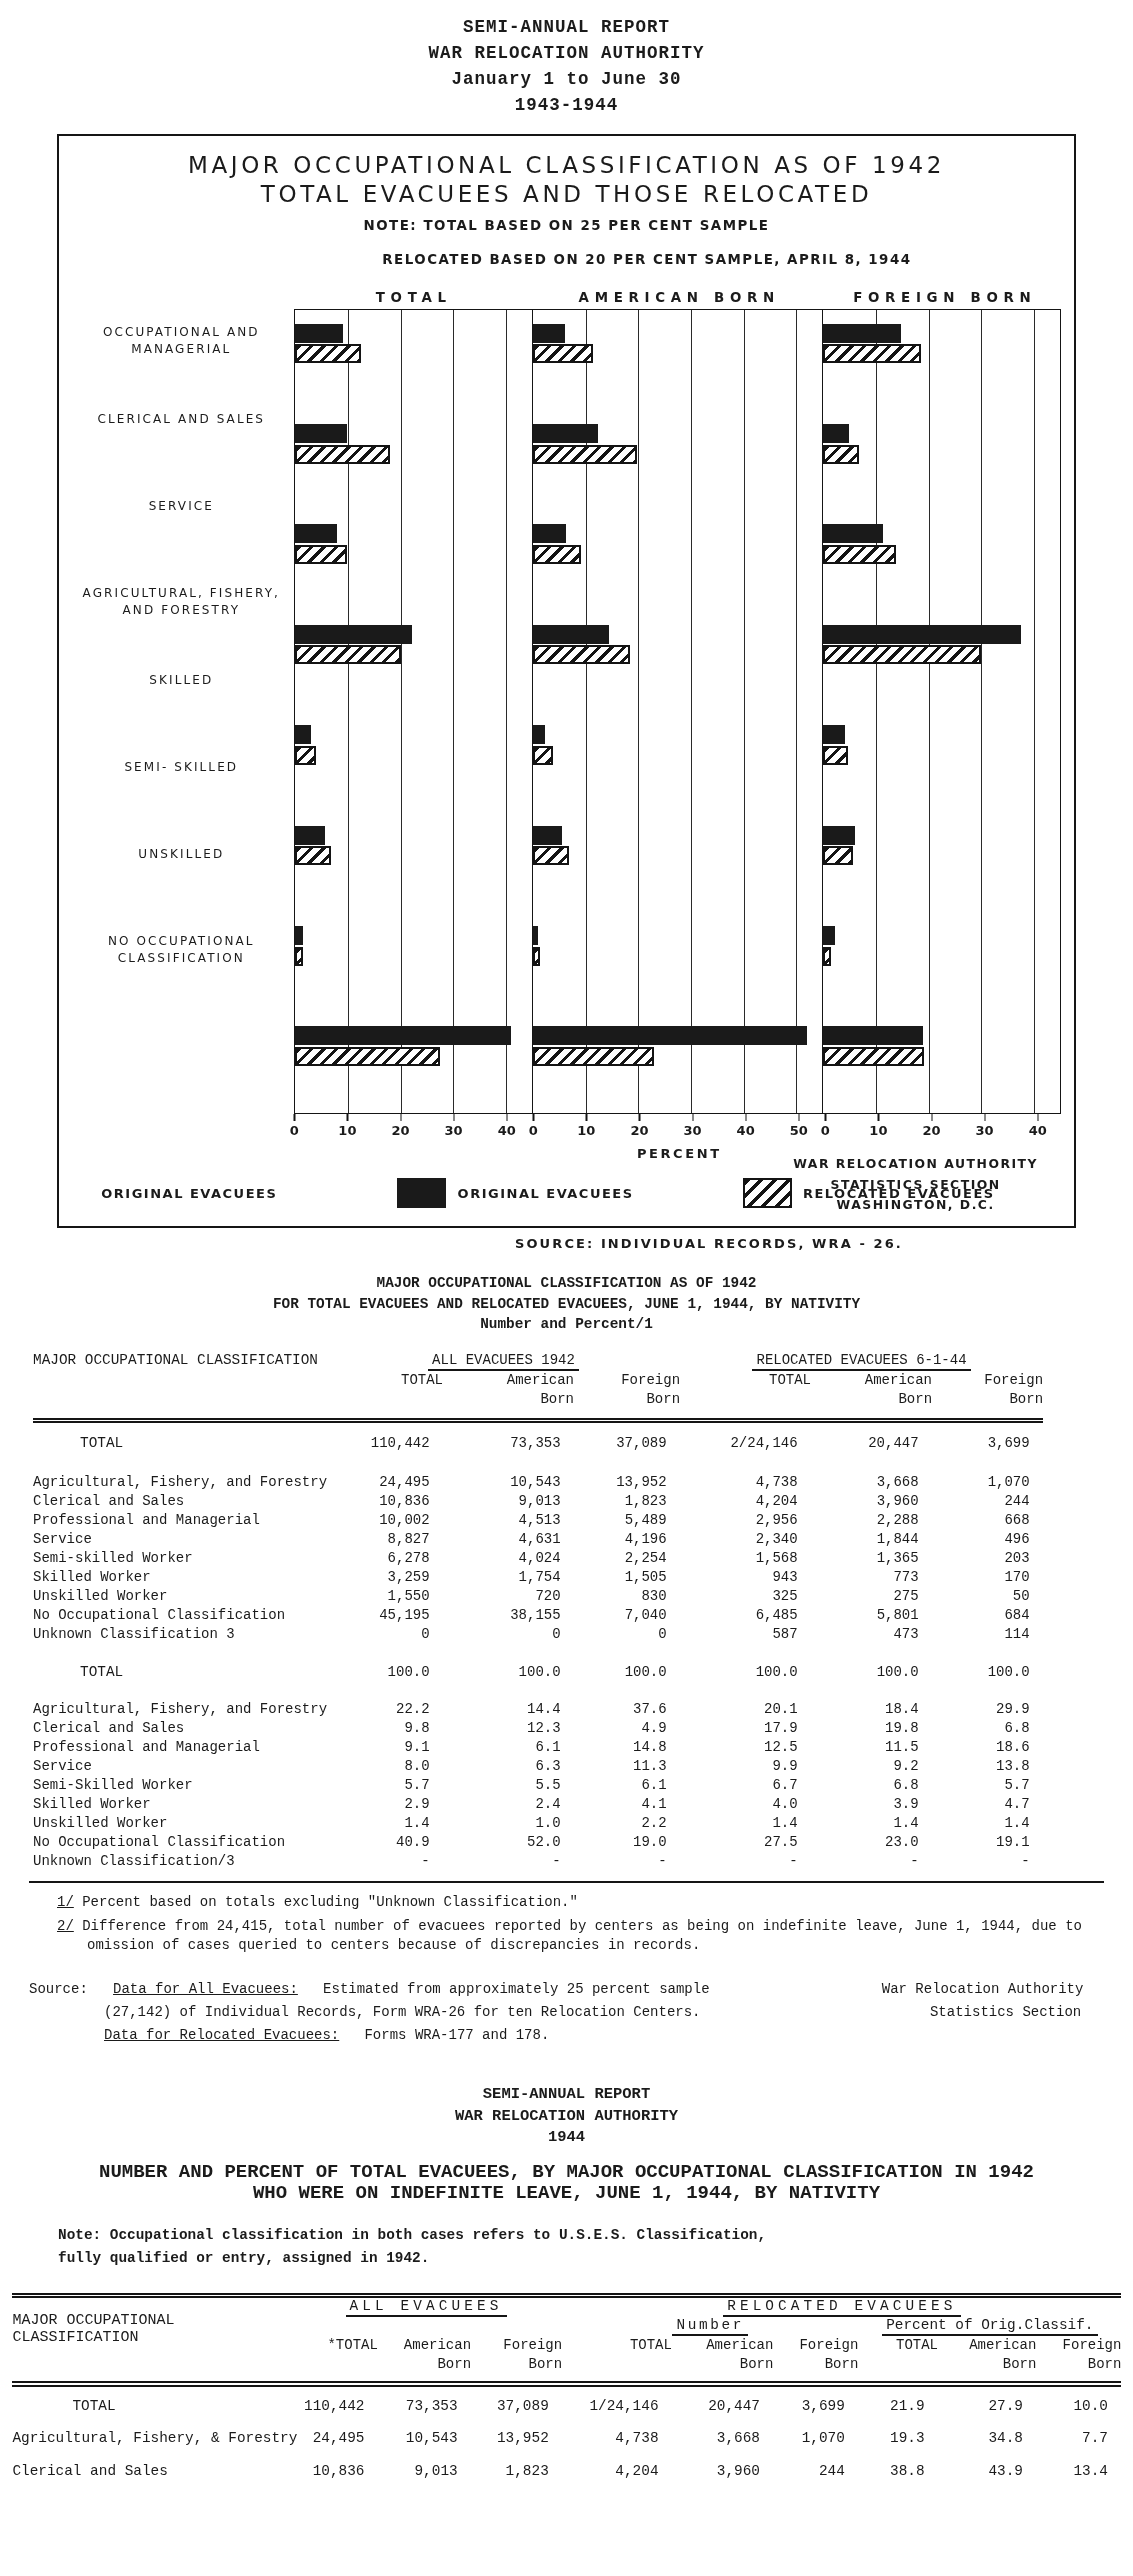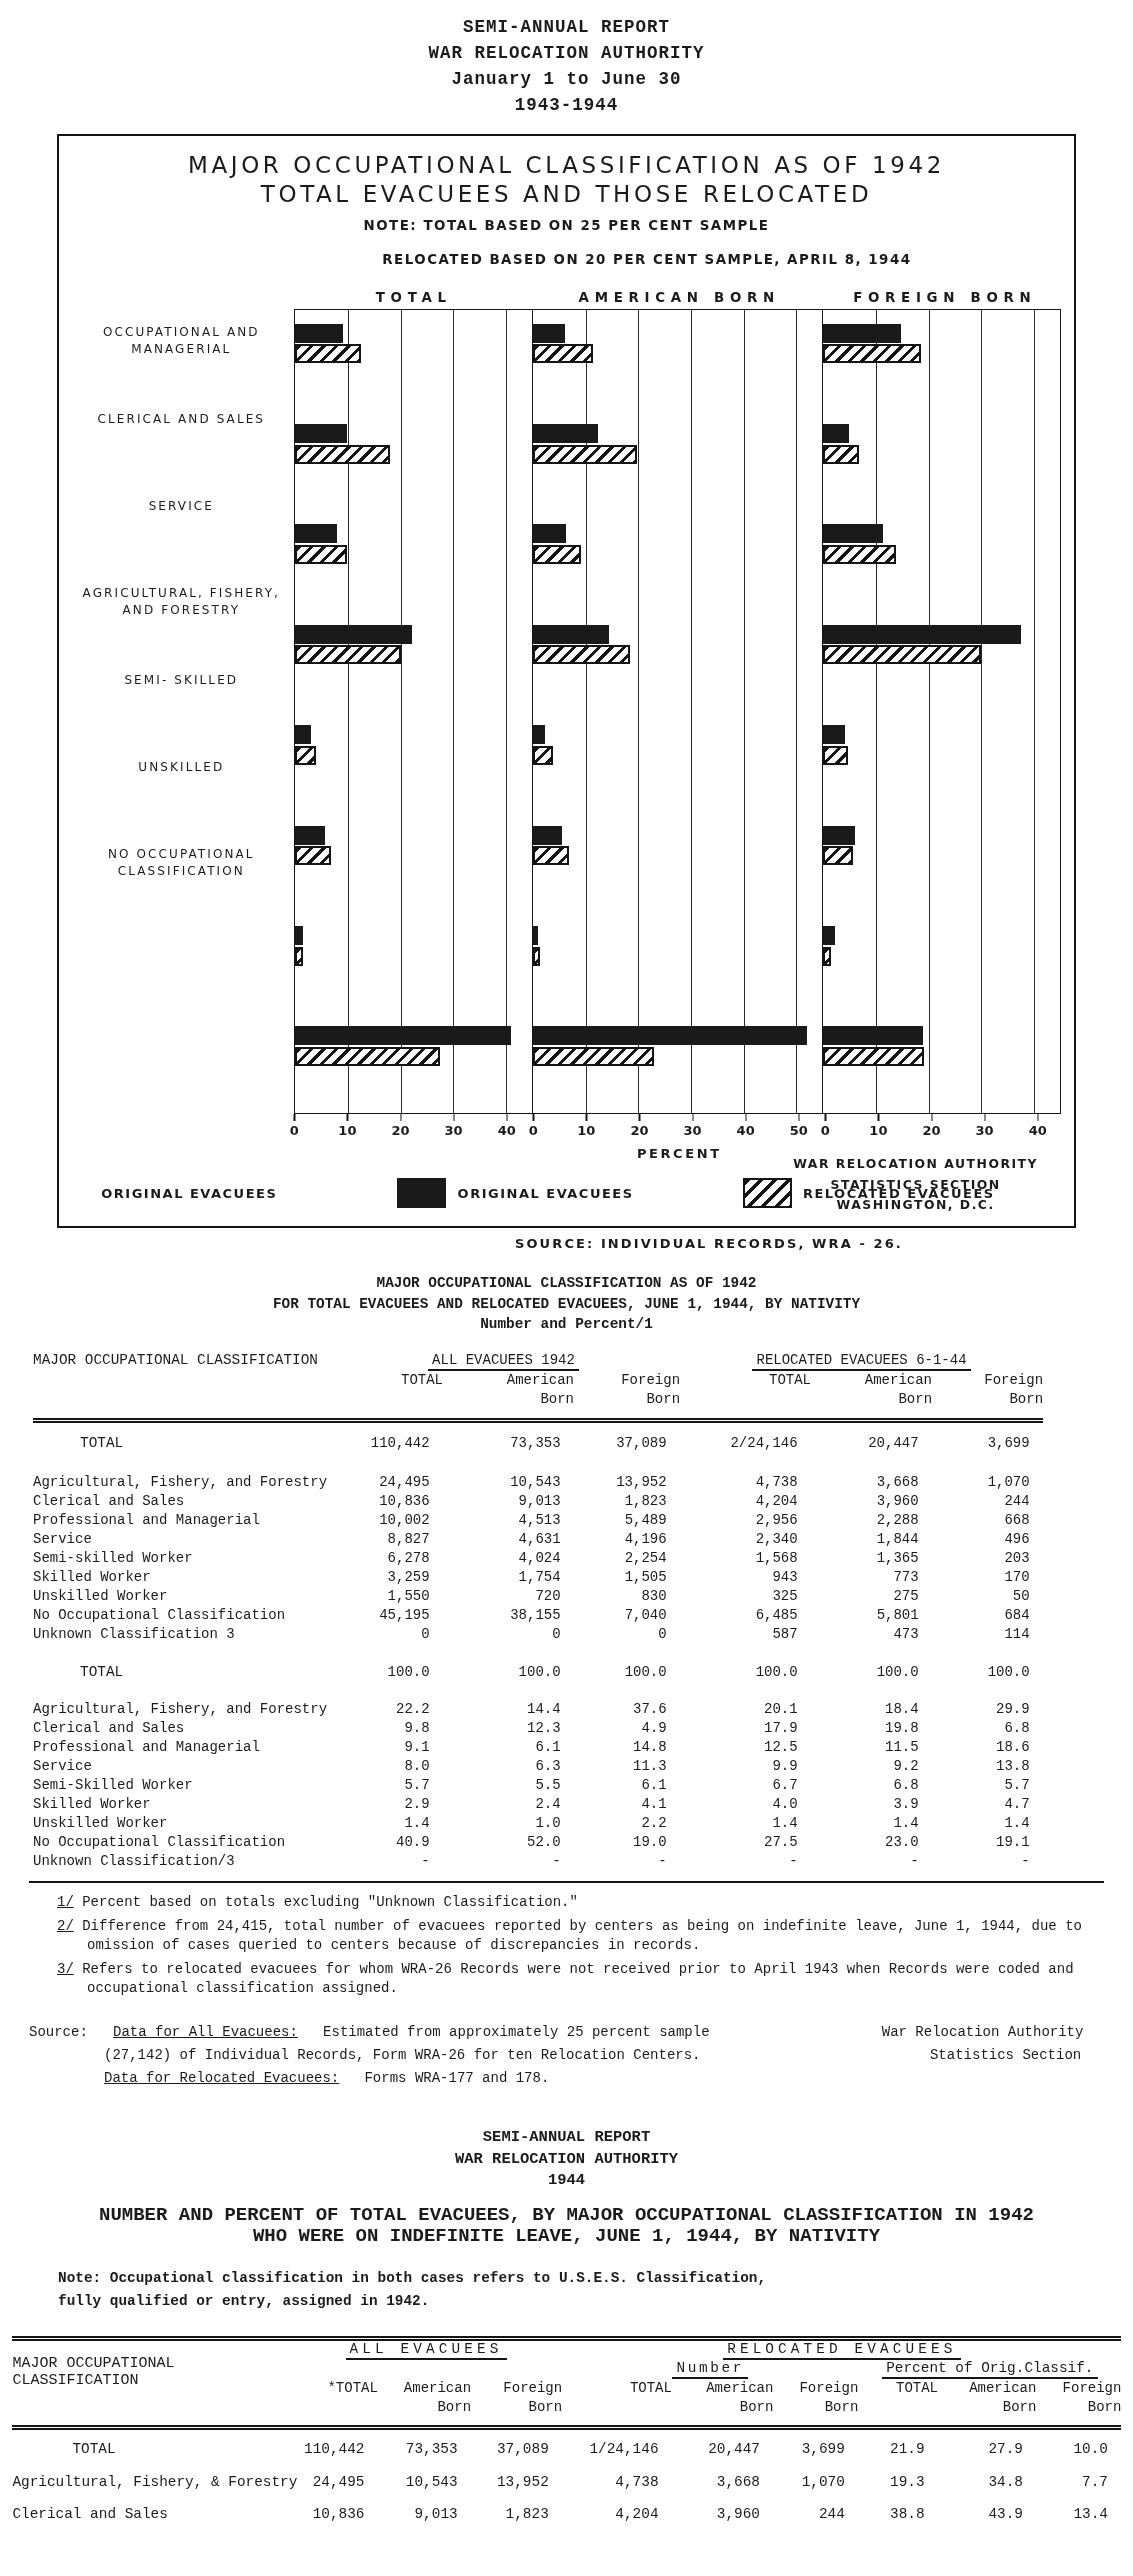--- a/index.html
+++ b/index.html
@@ -123,20 +123,23 @@
             <div data-name="category-label-line">CLERICAL AND SALES</div>
           </div>
           <div class="cat-label" data-name="category-label">
             <div data-name="category-label-line">SERVICE</div>
           </div>
           <div class="cat-label" data-name="category-label">
             <div data-name="category-label-line">AGRICULTURAL, FISHERY,</div>
             <div data-name="category-label-line">AND FORESTRY</div>
           </div>
           <div class="cat-label" data-name="category-label">
+            <div data-name="category-label-line">SKILLED</div>
+          </div>
+          <div class="cat-label" data-name="category-label">
             <div data-name="category-label-line">SEMI- SKILLED</div>
           </div>
           <div class="cat-label" data-name="category-label">
             <div data-name="category-label-line">UNSKILLED</div>
           </div>
           <div class="cat-label" data-name="category-label">
             <div data-name="category-label-line">NO OCCUPATIONAL</div>
             <div data-name="category-label-line">CLASSIFICATION</div>
           </div>
         </div>
@@ -572,21 +575,20 @@
           <td class="num" data-name="table-cell">-</td>
         </tr>
       </tbody>
   </table>
 
   <div class="thickrule" style="margin:10.3px 29px 0 29px;" data-name="table1-bottom-rule"></div>
 
   <div class="footnotes" id="t1-footnotes" data-name="table1-footnotes">
       <div class="fn" data-name="footnote"><span class="fn-mark" data-name="footnote-marker">1/</span><span data-name="footnote-text"> Percent based on totals excluding "Unknown Classification."</span></div>
       <div class="fn" data-name="footnote"><span class="fn-mark" data-name="footnote-marker">2/</span><span data-name="footnote-text"> Difference from 24,415, total number of evacuees reported by centers as being on indefinite leave, June 1, 1944, due to omission of cases queried to centers because of discrepancies in records.</span></div>
-      <div class="fn" data-name="footnote"><span class="fn-mark" data-name="footnote-marker">3/</span><span data-name="footnote-text"> Refers to relocated evacuees for whom WRA-26 Records were not received prior to April 1943 when Records were coded and occupational classification assigned.</span></div>
     </div>
 
   <div class="src-block" data-name="table1-source">
     <div data-name="source-line-1">
       <span>Source:</span>&nbsp;&nbsp;
       <span class="src-lead" data-name="source-lead-all-evacuees">Data for All Evacuees:</span>&nbsp;&nbsp;
       <span>Estimated from approximately 25 percent sample</span>
     </div>
     <div class="src-l2" data-name="source-line-2">(27,142) of Individual Records, Form WRA-26 for ten Relocation Centers.</div>
     <div class="src-l3" data-name="source-line-3">

